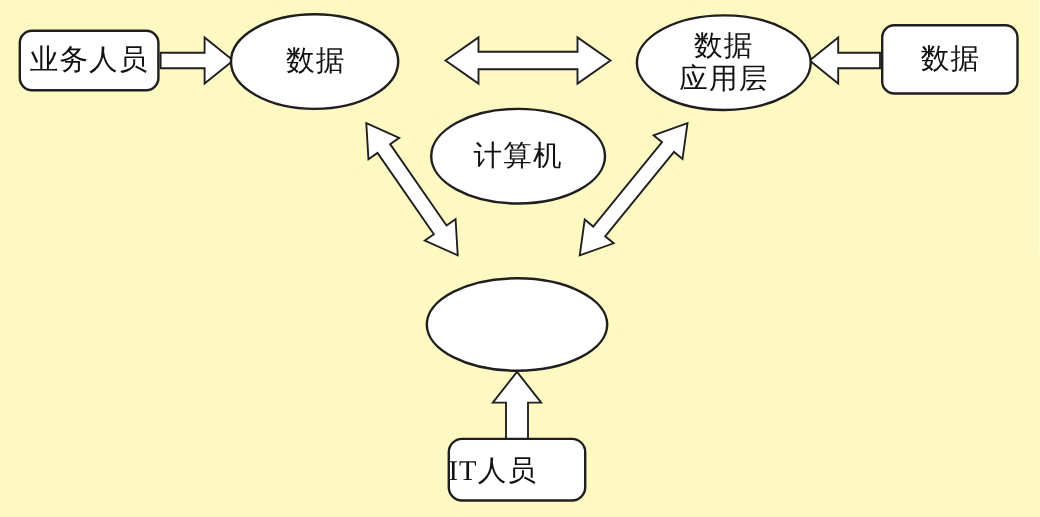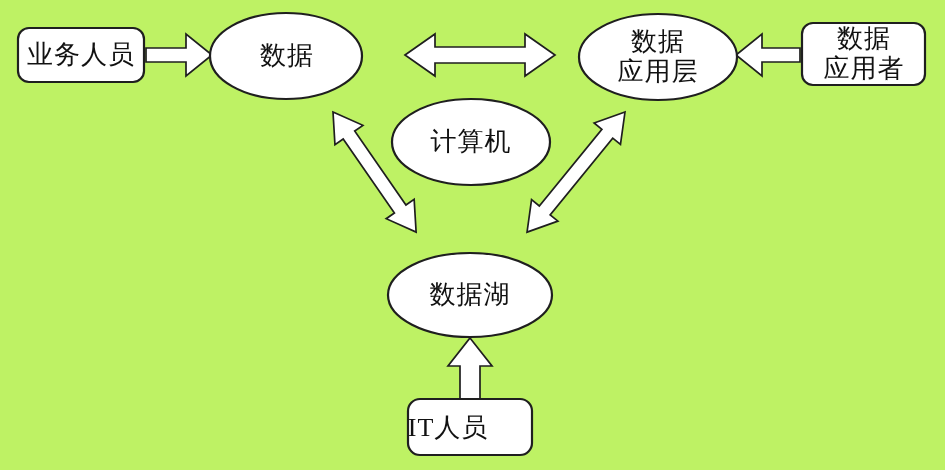--- a/index.html
+++ b/index.html
@@ -5,21 +5,21 @@
   html, body {
     margin: 0;
     padding: 0;
     background: #ffffff;
     font-family: "Liberation Serif", "DejaVu Serif", serif;
   }
   .canvas {
     position: relative;
     width: 945px;
     height: 470px;
-    background: #bef264;
+    background: #fef9c3;
     overflow: hidden;
   }
   .shapes {
     position: absolute;
     left: 0;
     top: 0;
     width: 945px;
     height: 470px;
   }
   .node-shape {
@@ -75,26 +75,24 @@
     <span class="line">数据</span>
   </div>
 
   <div class="label" style="left:658px; top:57px;">
     <span class="line">数据</span>
     <span class="line">应用层</span>
   </div>
 
   <div class="label" style="left:864px; top:54px;">
     <span class="line">数据</span>
-    <span class="line">应用者</span>
   </div>
 
   <div class="label" style="left:471px; top:142px;">
     <span class="line">计算机</span>
   </div>
 
   <div class="label" style="left:470px; top:295px;">
-    <span class="line">数据湖</span>
   </div>
 
   <div class="label" style="left:448px; top:428px;">IT人员</div>
 
 </div>
 
 </body></html>

